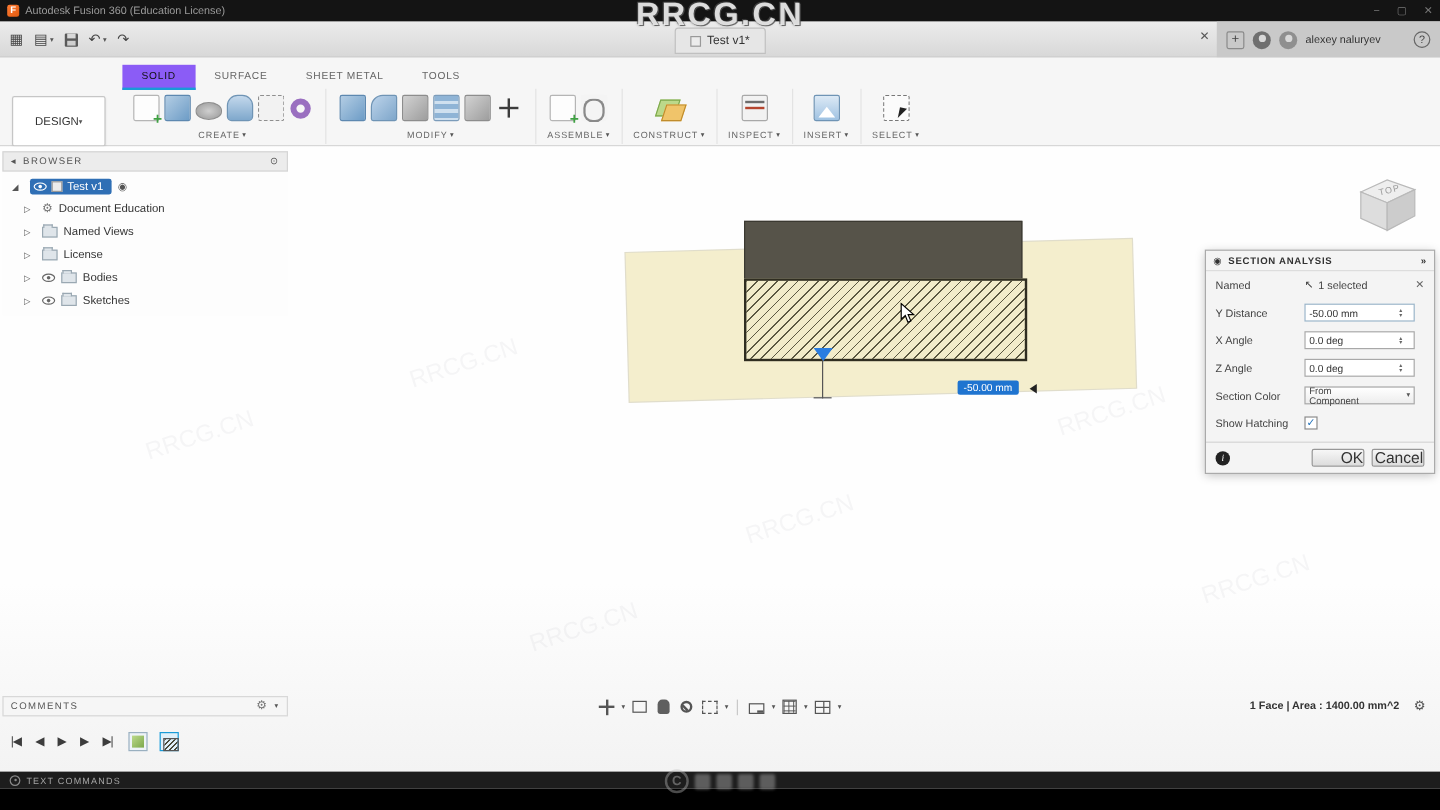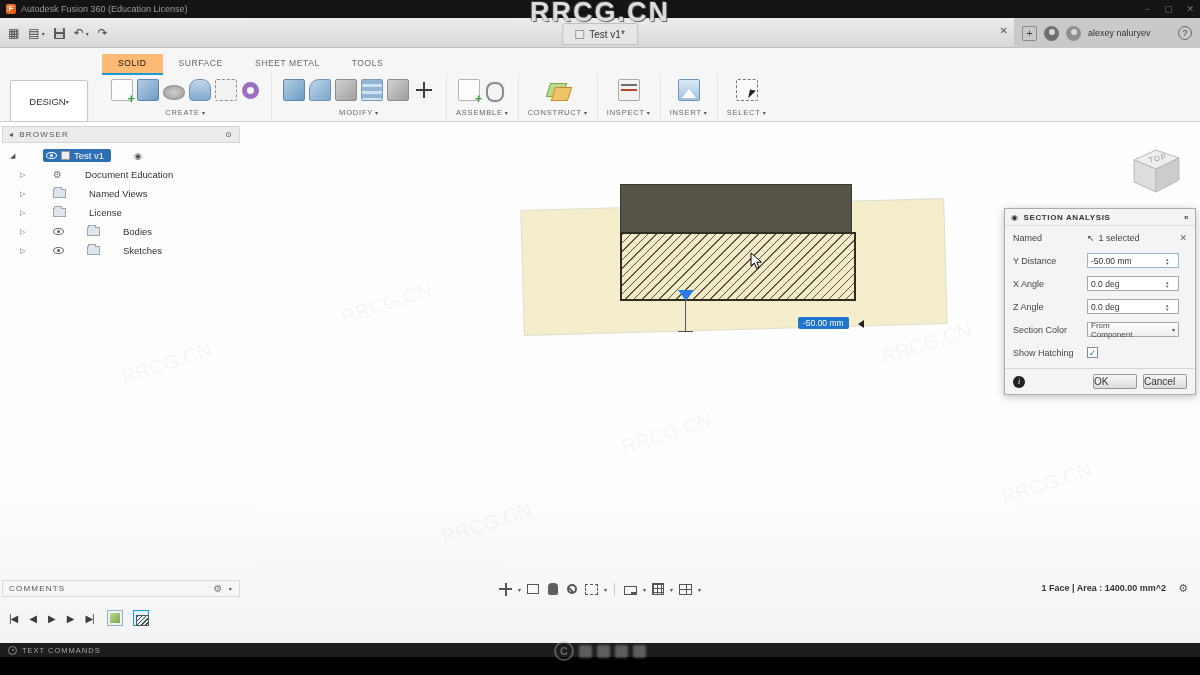--- a/index.html
+++ b/index.html
@@ -37,21 +37,21 @@
   .roundic.light{background:#8f8f8f}
   .roundic::after{content:"";position:absolute;left:4.5px;top:3px;width:6px;height:6px;border-radius:50%;background:#d8d8d8}
   .helpc{width:14px;height:14px;border-radius:50%;border:1px solid #666;text-align:center;line-height:12px;font-size:9px;color:#444;margin-left:auto}
 
   
   .ribbon{position:absolute;left:0;top:48px;width:1200px;height:74px;background:#f6f6f6;border-bottom:1px solid #cfcfcf}
   .design-btn{position:absolute;left:10px;top:32px;width:78px;height:42px;background:#fff;border:1px solid #c6c6c6;border-radius:2px;
     display:flex;align-items:center;justify-content:center;gap:0;font-size:9.5px;color:#333;box-shadow:0 1px 2px rgba(0,0,0,.08)}
   .rtabs{position:absolute;left:102px;top:6px;display:flex;font-size:8.5px;letter-spacing:.6px;color:#666}
   .rtab{padding:4px 16px 5px;border-bottom:2px solid transparent}
-  .rtab.active{color:#111;border-bottom:2px solid #1a9bd7;background:#fdba74}
+  .rtab.active{color:#111;border-bottom:2px solid #1a9bd7;background:#8b5cf6}
   .groups{position:absolute;left:100px;top:26px;display:flex;align-items:stretch;height:46px}
   .grp{display:flex;flex-direction:column;align-items:center;justify-content:flex-start;padding:0 9px;border-right:1px solid #e3e3e3}
   .grp-icons{display:flex;align-items:center;height:32px}
   .grp-label{font-size:7.5px;color:#666;letter-spacing:.8px;margin-top:2px;display:flex;align-items:center;gap:2px}
   .ti{width:22px;height:22px;margin:0 2px;border-radius:2px;position:relative}
   .t-sketch{background:#fdfdfd;border:1px solid #b5b5b5}
   .t-sketch::after{content:"+";position:absolute;right:-3px;bottom:-6px;color:#3fa143;font-size:13px;font-weight:bold}
   .t-box{background:linear-gradient(135deg,#b3cde4,#6d9cc6);border:1px solid #5d88b0}
   .t-oval{width:22px;height:15px;margin-top:4px;background:radial-gradient(#cfcfcf,#999);border-radius:50%/46%;border:1px solid #8d8d8d}
   .t-cyl{background:linear-gradient(#c3d8ec,#7fa8cc);border-radius:9px 9px 4px 4px;border:1px solid #6f94b5}
@@ -92,21 +92,21 @@
   .cursor-svg{position:absolute;left:750px;top:130px}
   .viewcube{position:absolute;left:1126px;top:18px}
   .vc-label{font-size:7.5px;fill:#999;letter-spacing:1px}
 
   
   .browser{position:absolute;left:2px;top:126px;width:238px;background:rgba(252,252,252,.55)}
   .panel-hd{height:17px;background:rgba(234,234,234,.92);border:1px solid #d5d5d5;display:flex;align-items:center;
     padding:0 6px;font-size:8px;letter-spacing:1.2px;color:#555;gap:5px}
   .panel-hd .spacer{flex:1}
   .tree{padding:3px 0;font-size:9.5px;color:#333}
-  .trow{display:flex;align-items:center;height:19px;padding-left:18px;gap:23px}
+  .trow{display:flex;align-items:center;height:19px;padding-left:18px;gap:5px}
   .exp{width:10px;color:#555;font-size:7px}
   .rootpill{display:flex;align-items:center;gap:4px;background:#2f6fb5;border-radius:2px;color:#fff;padding:1px 7px 1px 3px;font-size:9.5px}
   .eyeic{width:11px;height:7px;border:1px solid currentColor;border-radius:50%;position:relative;display:inline-block}
   .eyeic::after{content:"";position:absolute;left:3px;top:1px;width:3px;height:3px;background:currentColor;border-radius:50%}
   .cubeic{width:9px;height:9px;background:#ececec;border:1px solid #999;display:inline-block}
   .folderic{width:13px;height:9px;background:#dfe5ea;border:1px solid #9aa8b2;position:relative;display:inline-block}
   .folderic::before{content:"";position:absolute;left:0;top:-3px;width:6px;height:2px;background:#dfe5ea;border:1px solid #9aa8b2;border-bottom:none}
   .gearg{color:#777;font-size:10px;line-height:1}
   .radio-after{color:#555;font-size:9px}
 
@@ -125,21 +125,21 @@
     padding:0 3px;font-size:8px;gap:18px}
   .dd .spacer{flex:1}
   .cb{width:11px;height:11px;border:1px solid #8a8a8a;background:#fff;display:flex;align-items:center;justify-content:center;
     color:#1d6fb8;font-size:9px;font-weight:bold}
   .faces-val{display:flex;align-items:center;gap:4px;flex:1}
   .dlg-x{color:#666;font-size:9px;margin-left:auto}
   .dlg-ft{display:flex;align-items:center;gap:6px;border-top:1px solid #d5d5d5;padding:5px 8px;margin-top:4px}
   .infoc{width:12px;height:12px;border-radius:50%;background:#222;color:#fff;font-size:8px;font-style:italic;
     text-align:center;line-height:12px;font-family:"Liberation Serif",serif}
   .btn{min-width:44px;height:15px;border:1px solid #979797;background:linear-gradient(#f7f7f7,#dcdcdc);
-    font-size:10px;color:#333;text-align:left;line-height:13px;border-radius:2px}
+    font-size:13px;color:#333;text-align:right;line-height:13px;border-radius:2px}
   .dlg-ft .spacer{flex:1}
 
   
   .comments{position:absolute;left:2px;top:580px;width:238px;height:17px;background:rgba(245,245,245,.92);
     border:1px solid #d8d8d8;display:flex;align-items:center;padding:0 6px;gap:5px;
     font-size:8px;letter-spacing:1.2px;color:#555}
   .comments .spacer{flex:1}
   .navbar{position:absolute;left:497px;top:580px;height:18px;display:flex;align-items:center;gap:4px;color:#555}
   .nv{width:17px;height:16px;position:relative;display:inline-block}
   .caret-s{font-size:6px;color:#555}

